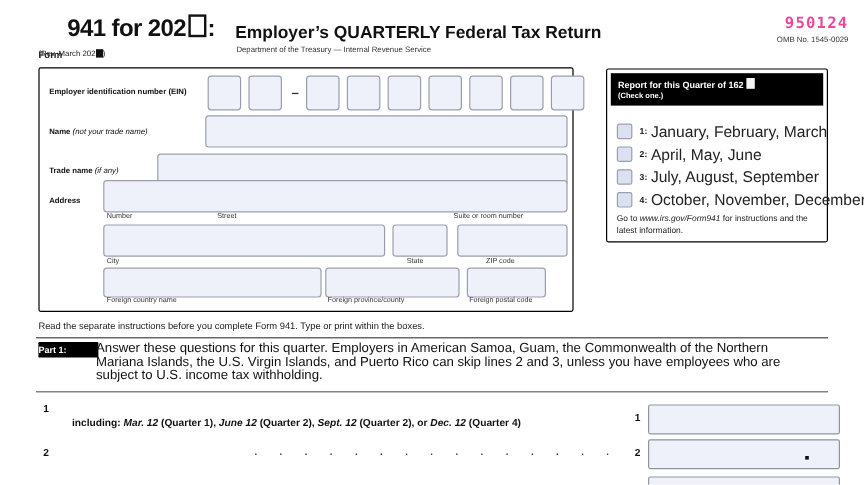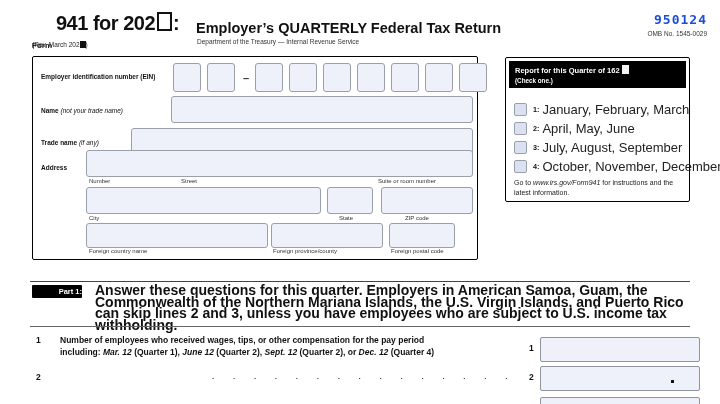--- a/index.html
+++ b/index.html
@@ -11,21 +11,21 @@
   
   .form-word{left:32px;top:27px;font-size:8px;font-weight:bold;color:#222;margin-top:14px;}
   .big-title{left:56px;top:12px;font-size:20px;font-weight:bold;letter-spacing:-0.5px;white-space:nowrap;}
   .digit-box-hollow{display:inline-block;width:11px;height:15px;border:2.5px solid #111;
         vertical-align:-1px;margin:0 1px 0 2px;}
   .rev-line{left:32px;top:41px;font-size:6.5px;color:#222;white-space:nowrap;}
   .digit-box-filled{display:inline-block;width:6px;height:7px;background:#111;vertical-align:-1px;}
   .main-title{left:196px;top:20px;font-size:14.5px;font-weight:bold;white-space:nowrap;}
   .dept-line{left:197px;top:38px;font-size:6.5px;color:#333;white-space:nowrap;}
   .ocr-code{left:560px;top:12px;width:147px;text-align:right;font-family:"DejaVu Sans Mono",monospace;
-        font-weight:bold;font-size:13px;letter-spacing:1px;color:#1d4ed8;}
+        font-weight:bold;font-size:13px;letter-spacing:1px;color:#ec4899;}
   .omb{left:560px;top:30px;width:147px;text-align:right;font-size:6.5px;color:#333;}
 
   
   .emp-box{left:32px;top:56px;width:444px;height:202px;border:1.5px solid #000;border-radius:2px;background:#fff;}
   .field{background:#eef0fa;border:1.2px solid #99a0ab;border-radius:3px;position:absolute;}
   .lbl{position:absolute;font-size:6.5px;font-weight:bold;color:#111;white-space:nowrap;}
   .sublbl{position:absolute;font-size:6px;font-weight:normal;color:#333;white-space:nowrap;}
   .ein-row{position:absolute;left:140px;top:6px;display:flex;align-items:center;}
   .ein-box{width:26px;height:27px;background:#eef0fa;border:1.2px solid #99a0ab;border-radius:3px;margin-right:6px;}
   .ein-dash{font-size:11px;font-weight:bold;margin:0 6px 0 2px;color:#333;}
@@ -40,22 +40,22 @@
   .opt{display:flex;align-items:center;height:19px;}
   .cb{width:11px;height:11px;background:#dce1f2;border:1px solid #99a0ab;border-radius:2px;margin-right:6px;flex:none;}
   .optnum{font-size:7.2px;font-weight:bold;margin-right:3px;}
   .optlabel{font-size:13px;color:#222;white-space:nowrap;}
   .q-footer{position:absolute;left:8px;top:120px;width:160px;font-size:7px;color:#222;line-height:9.5px;}
 
   
   .read-line{left:32px;top:267px;font-size:7.8px;color:#222;white-space:nowrap;}
   .hr1{left:30px;top:281px;width:660px;border-top:1.5px solid #444;height:0;}
   .part1-badge{left:32px;top:285px;width:50px;height:13px;background:#000;color:#fff;font-size:7.5px;
-        font-weight:bold;text-align:right;line-height:13px;border-radius:1px;}
-  .part1-text{left:95px;top:285px;width:600px;font-size:14px;font-weight:bold;line-height:11.5px;color:#111;}
+        font-weight:bold;text-align:left;line-height:13px;border-radius:1px;}
+  .part1-text{left:80px;top:285px;width:600px;font-size:11px;font-weight:normal;line-height:11.5px;color:#111;}
   .hr2{left:30px;top:326px;width:660px;border-top:1px solid #666;height:0;}
 
   
   .li-num{font-size:8.5px;font-weight:bold;color:#111;}
   .li-text{font-size:8.5px;font-weight:bold;color:#111;white-space:nowrap;}
   .money-box{position:absolute;width:158px;height:23px;background:#eef0fa;border:1.5px solid #8f959e;border-radius:2px;}
   .dec-dot{position:absolute;left:130px;top:13px;width:3px;height:3px;background:#111;}
   .leaders{position:absolute;left:212px;top:372px;width:312px;overflow:hidden;white-space:nowrap;
         font-size:8px;font-weight:bold;color:#333;letter-spacing:5.5px;word-spacing:5.5px;}
 </style>
@@ -138,28 +138,28 @@
       </div>
       <div class="opt">
         <span class="cb"></span>
         <span class="optnum">4:</span>
         <span class="optlabel">October, November, December</span>
       </div>
     </div>
     <div class="q-footer"><span>Go to </span><span class="it">www.irs.gov/Form941</span><span> for instructions and the latest information.</span></div>
   </div>
 
+  <div class="abs read-line">Read the separate instructions before you complete Form 941. Type or print within the boxes.</div>
   <div class="abs hr1"></div>
 
   <div class="abs part1-badge">Part 1:</div>
   <div class="abs part1-text">Answer these questions for this quarter. Employers in American Samoa, Guam, the Commonwealth of the Northern Mariana Islands, the U.S. Virgin Islands, and Puerto Rico can skip lines 2 and 3, unless you have employees who are subject to U.S. income tax withholding.</div>
   <div class="abs hr2"></div>
 
   <div class="abs li-num" style="left:36px;top:335px;">1</div>
-  <div class="abs li-text" style="left:60px;top:335px;">Number of employees who received wages, tips, or other compensation for the pay period</div>
   <div class="abs li-text" style="left:60px;top:347px;"><span>including: </span><span class="it">Mar. 12</span><span> (Quarter 1), </span><span class="it">June 12</span><span> (Quarter 2), </span><span class="it">Sept. 12</span><span> (Quarter 2), or </span><span class="it">Dec. 12</span><span> (Quarter 4)</span></div>
   <div class="abs li-num" style="left:529px;top:343px;">1</div>
   <div class="abs money-box" style="left:540px;top:337px;"></div>
 
   <div class="abs li-num" style="left:36px;top:372px;">2</div>
   <div class="leaders">. . . . . . . . . . . . . . . . . .</div>
   <div class="abs li-num" style="left:529px;top:372px;">2</div>
   <div class="abs money-box" style="left:540px;top:366px;">
     <span class="dec-dot"></span>
   </div>

